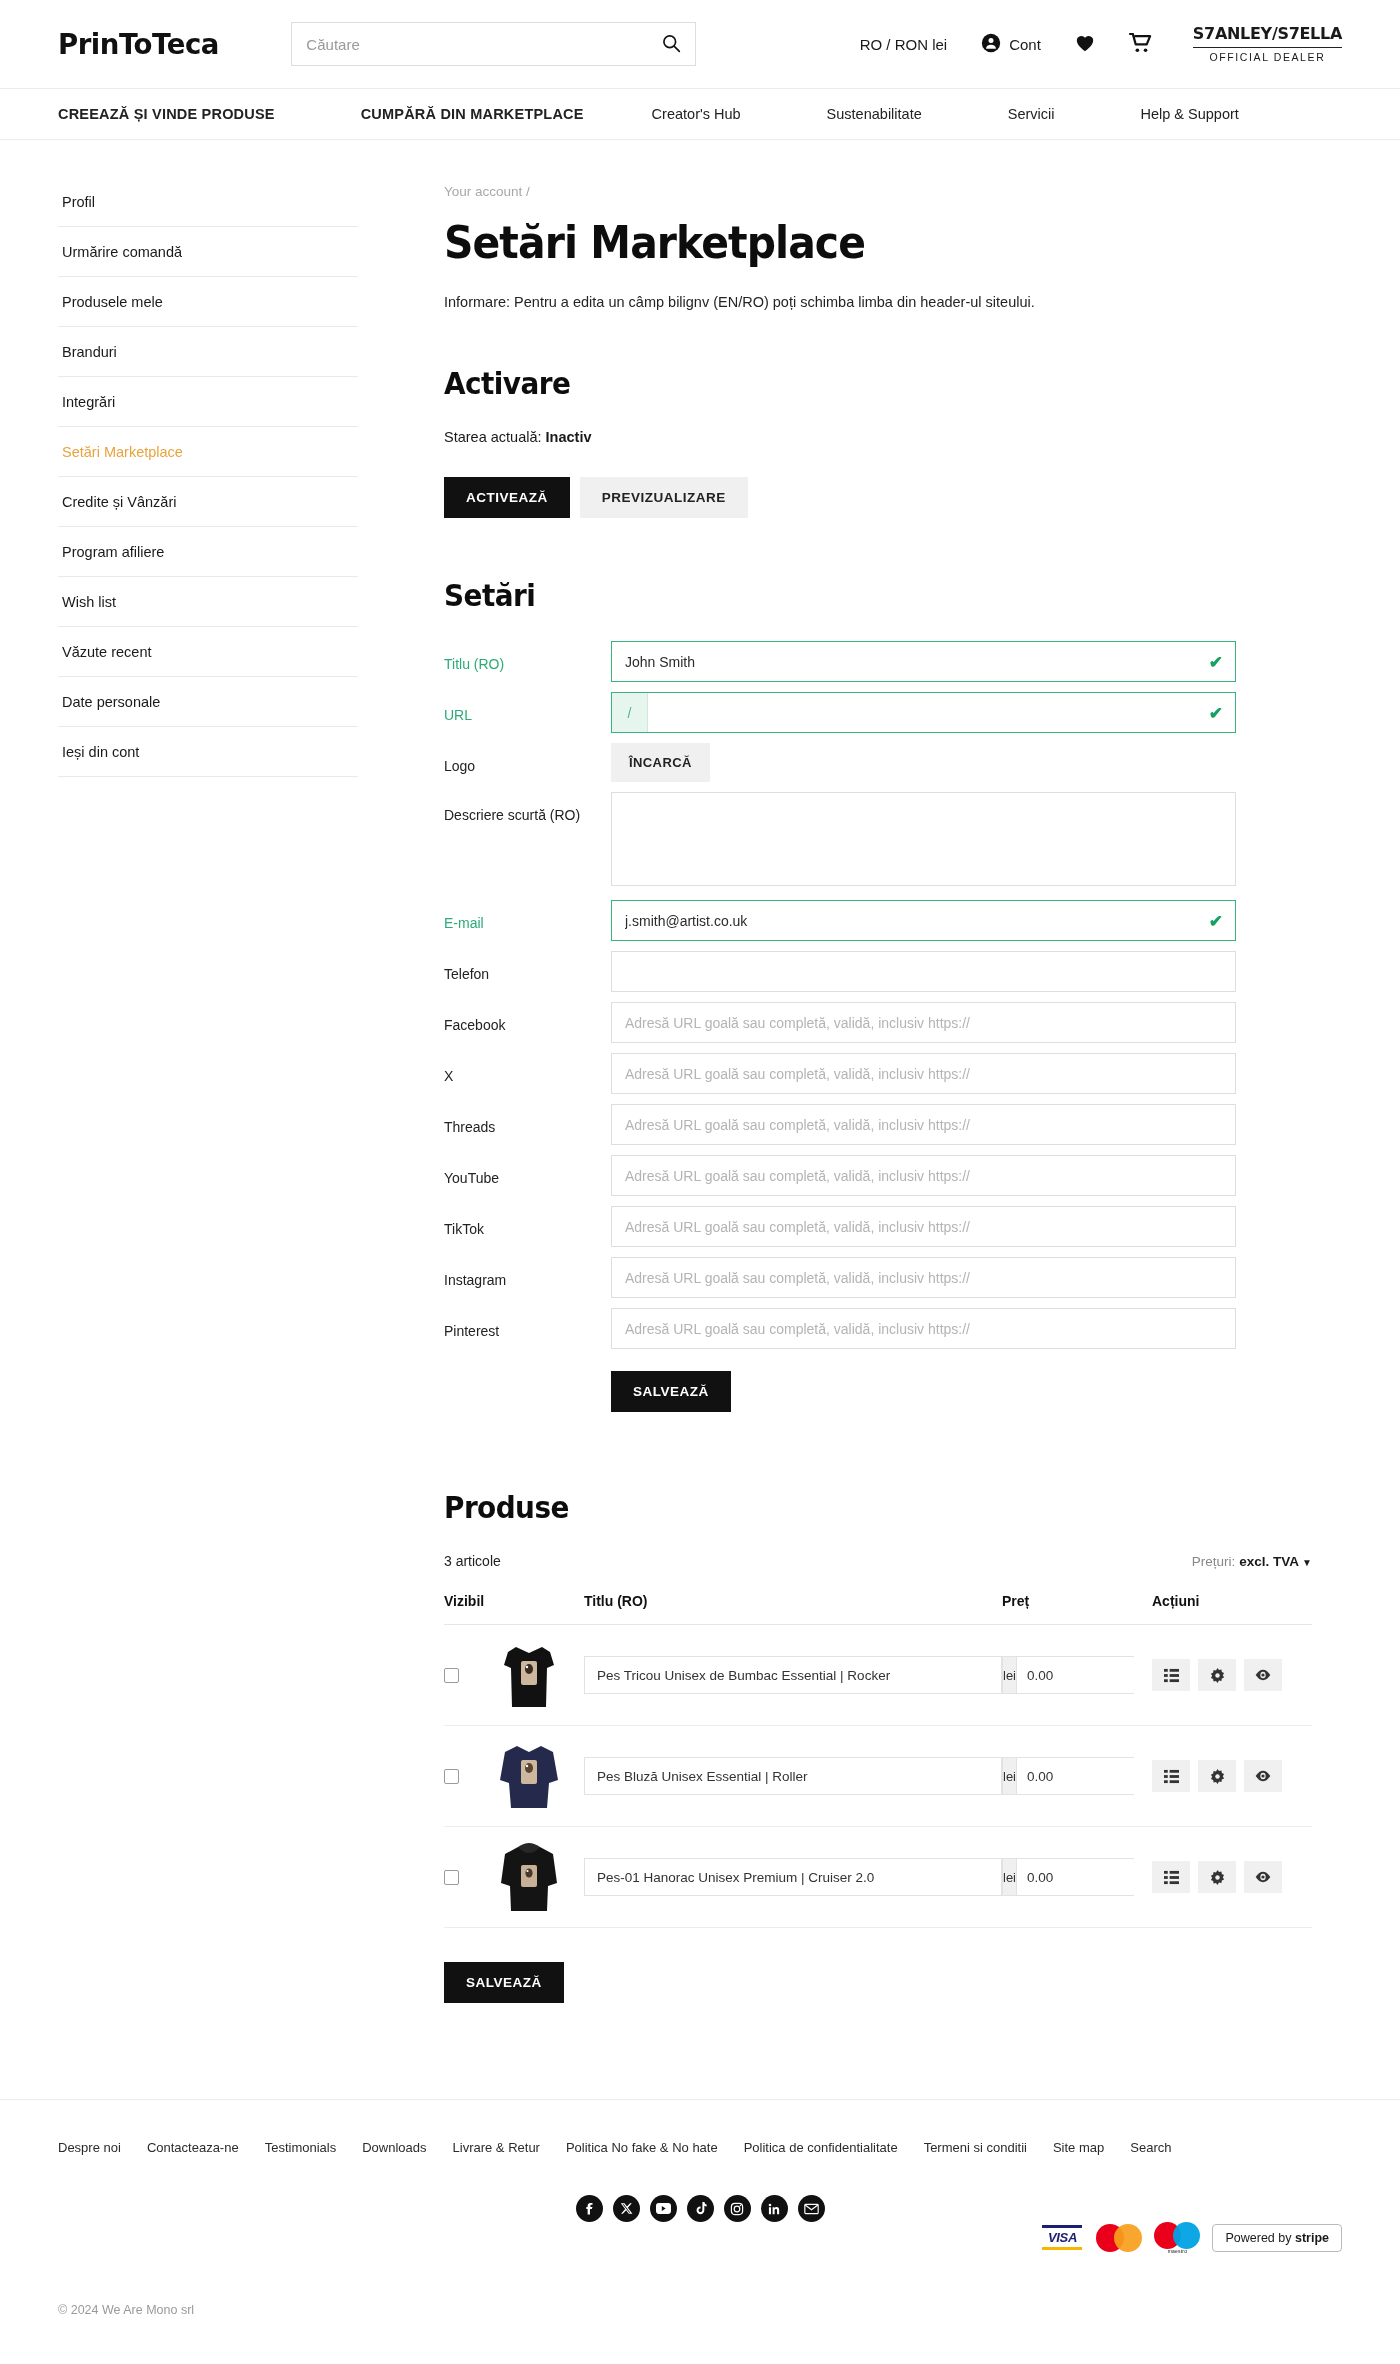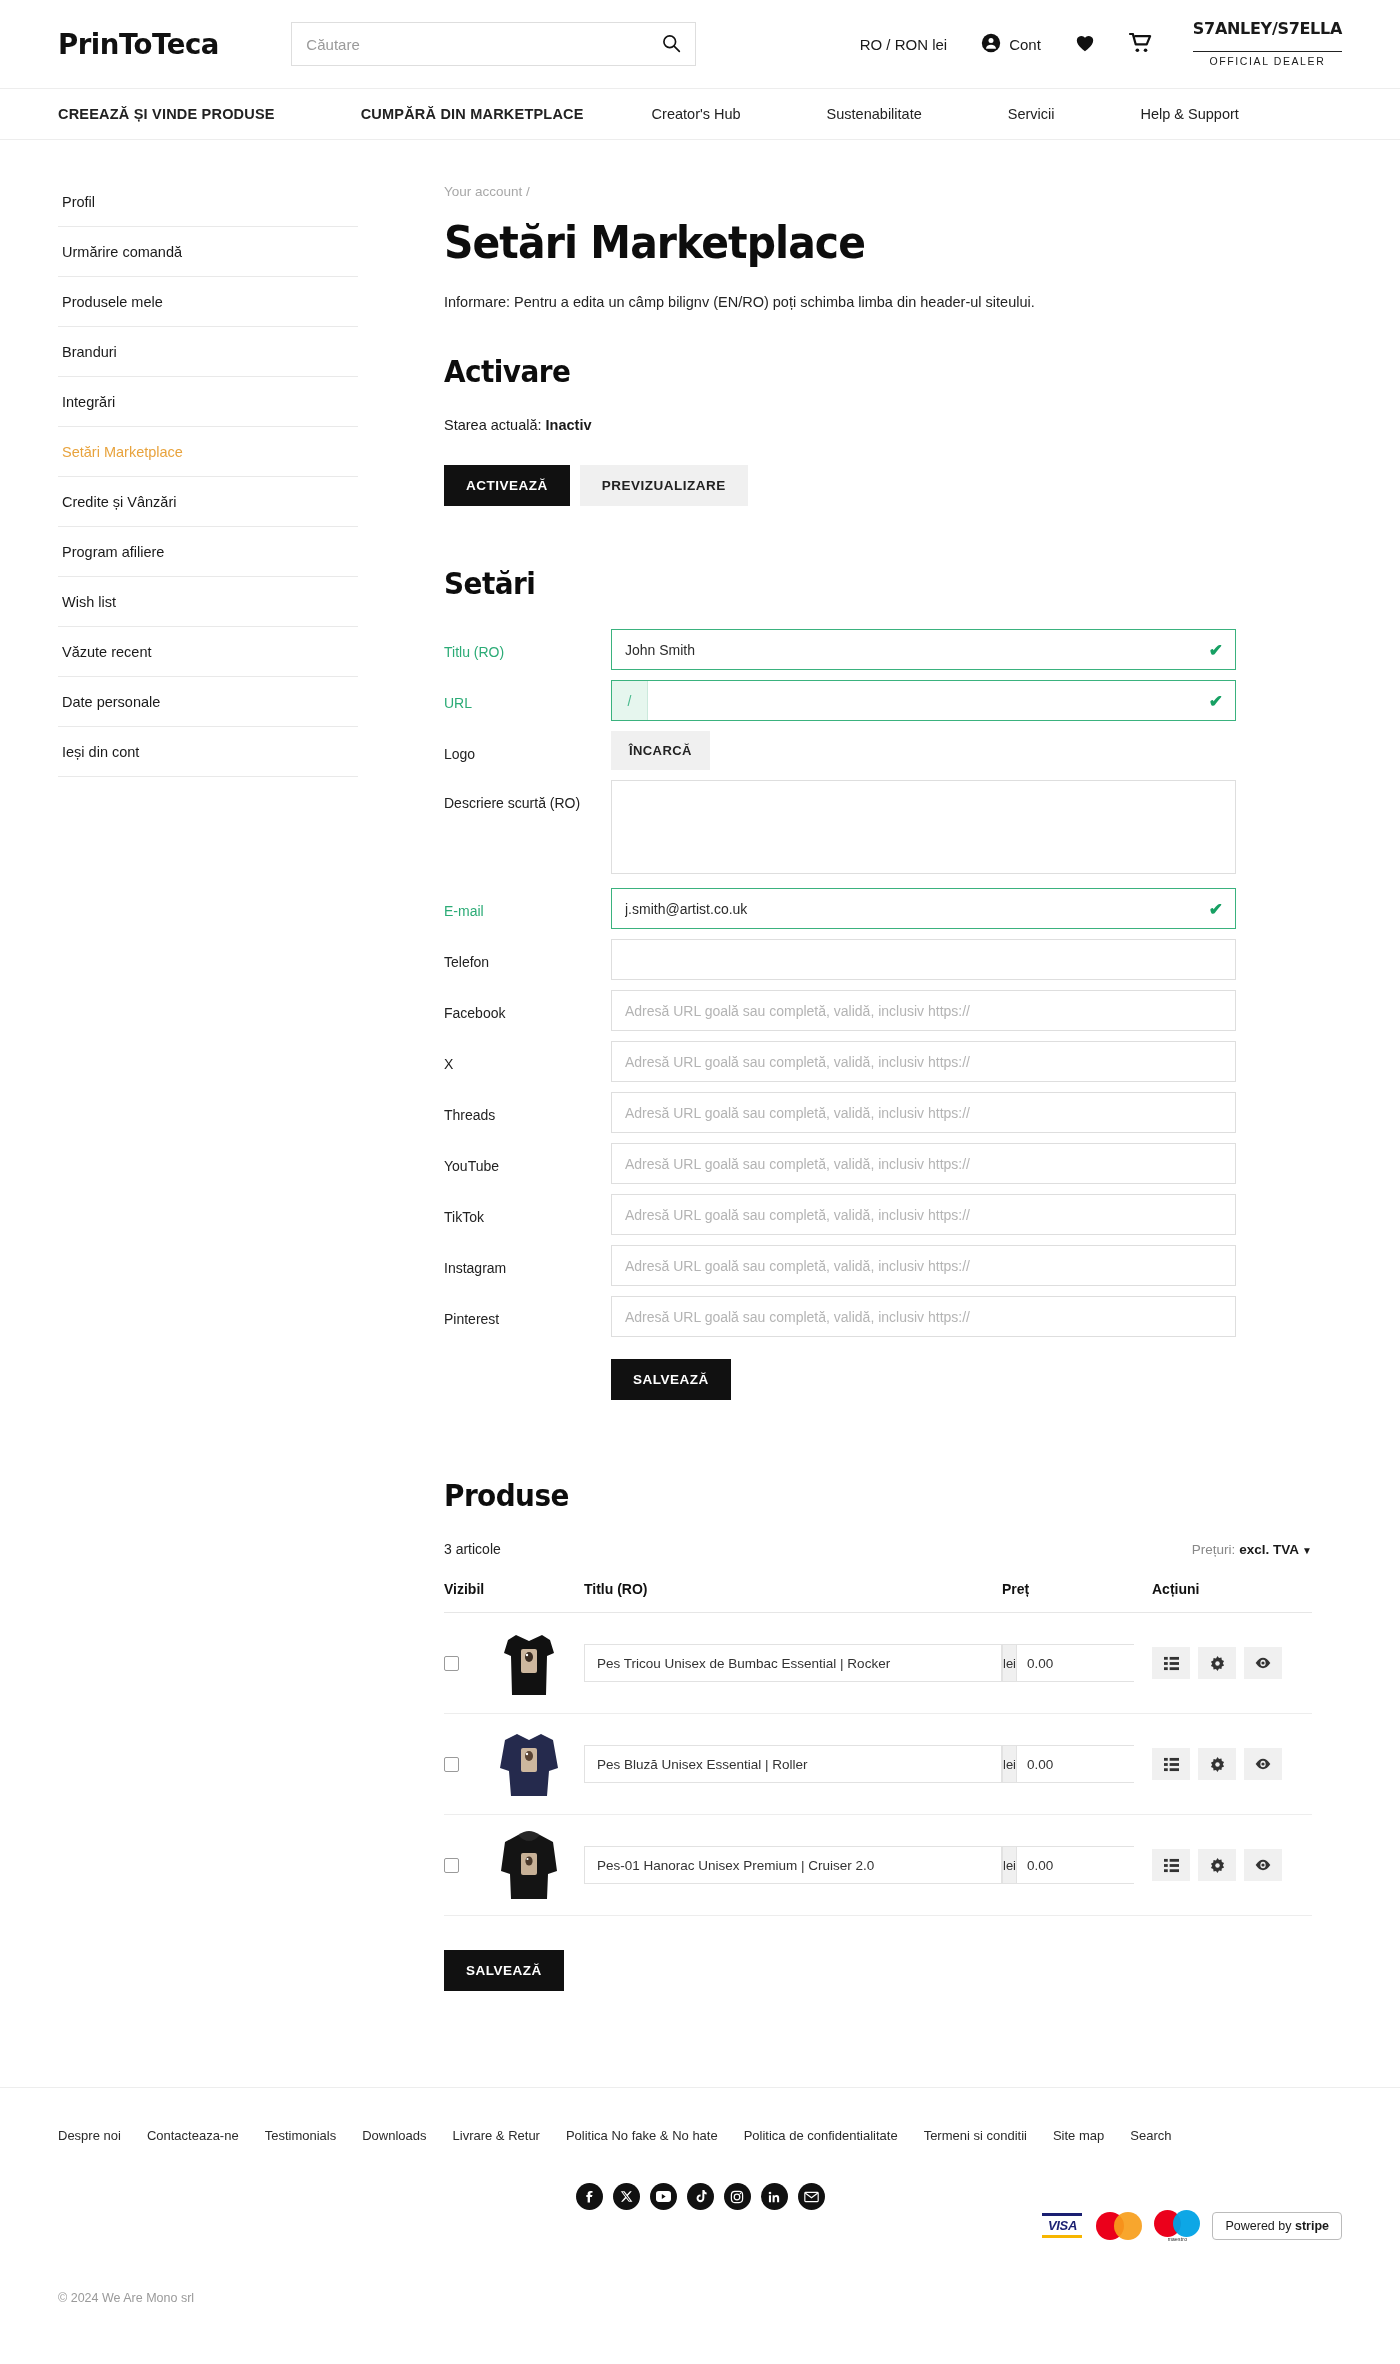--- a/index.html
+++ b/index.html
@@ -67,21 +67,21 @@
   }
   .brandmark {
     text-align: center;
     line-height: 1.25;
     margin-left: 6px;
   }
   .brandmark .bm-top {
     font-family: "DejaVu Sans", sans-serif;
     font-weight: 700; font-size: 16px; letter-spacing: -0.3px;
     border-bottom: 1px solid #222;
-    padding-bottom: 12px;
+    padding-bottom: 3px;
     display: block;
   }
   .brandmark .bm-bot {
     font-size: 10.5px; letter-spacing: 1.6px; padding-top: 3px; display: block;
     font-weight: 400;
   }
 
   
   .navbar {
     height: 52px;
@@ -125,21 +125,21 @@
   h1.page-title {
     font-family: "DejaVu Sans", sans-serif;
     font-size: 44px;
     font-weight: 700;
     letter-spacing: -1px;
     margin-bottom: 26px;
     color: #0d0d0d;
     transform: scaleX(0.93);
     transform-origin: left center;
   }
-  .info-line { font-size: 14.5px; color: #242424; margin-bottom: 44px; }
+  .info-line { font-size: 14.5px; color: #242424; margin-bottom: 56px; }
 
   h2.section {
     font-family: "DejaVu Sans", sans-serif;
     font-size: 30px;
     font-weight: 700;
     letter-spacing: -0.6px;
     color: #0d0d0d;
     margin-bottom: 28px;
     transform: scaleX(0.93);
     transform-origin: left center;

